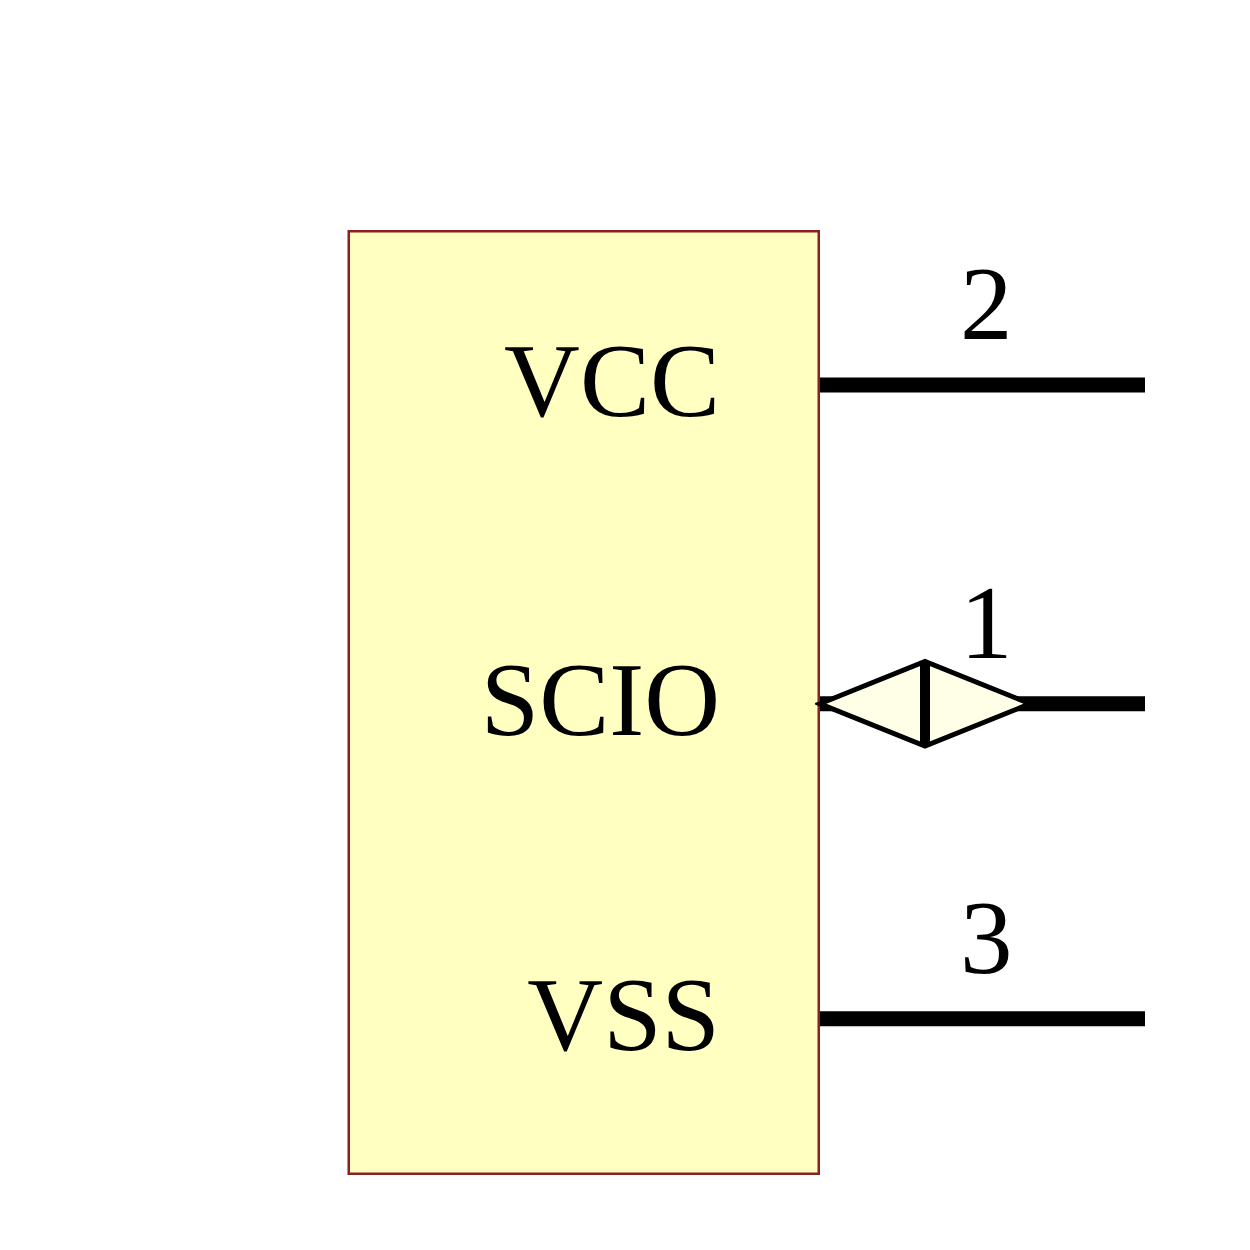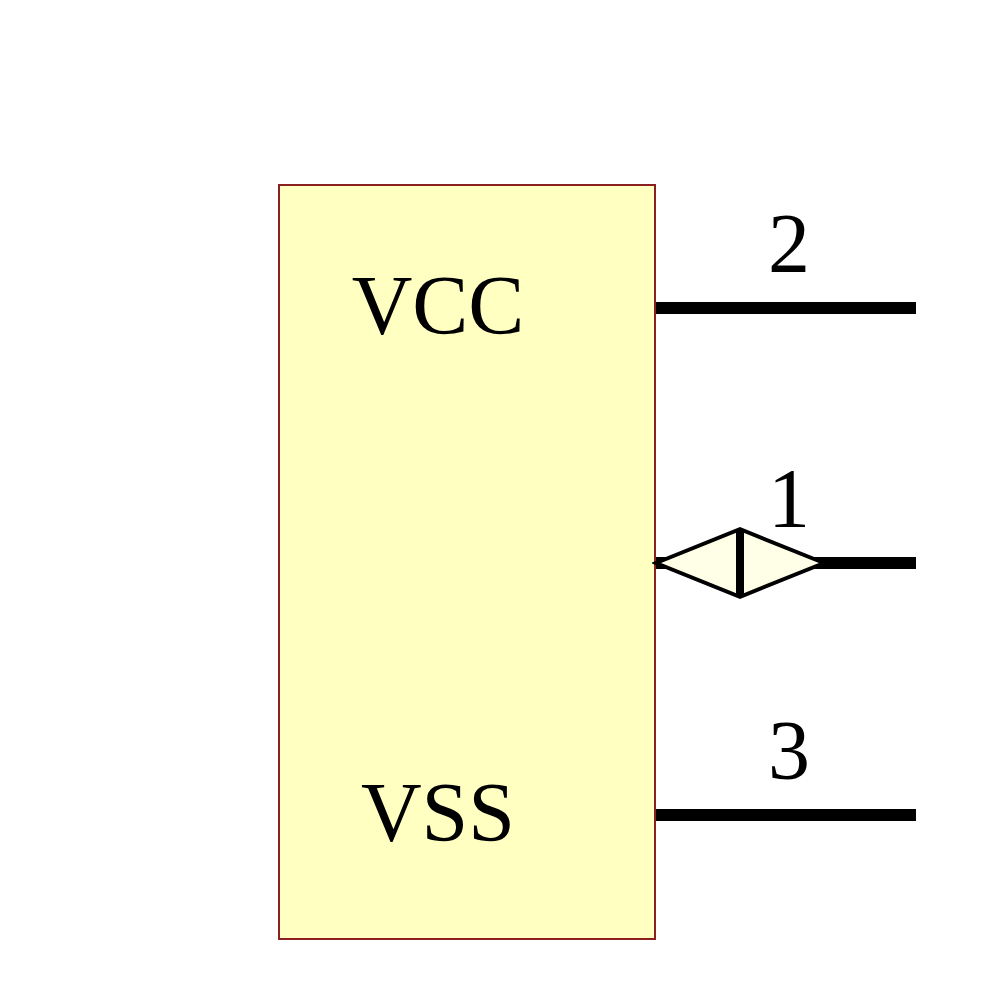--- a/index.html
+++ b/index.html
@@ -22,21 +22,21 @@
     width: 378px;
     height: 756px;
     background: var(--body-fill, #FFFFC2);
     border: 2px solid var(--body-border, #8A2020);
     box-sizing: border-box;
   }
   .pin-label {
     position: absolute;
     left: 300px;
     width: 276px;
-    text-align: center;
+    text-align: right;
     font-size: 84px;
     line-height: 84px;
     color: var(--ink, #000000);
     white-space: nowrap;
   }
   .pin-label.vcc  { top: 264px; }
   .pin-label.scio { top: 519px; }
   .pin-label.vss  { top: 771px; font-family: Liberation Serif, serif; }
   .pin-line {
     position: absolute;
@@ -72,20 +72,21 @@
 <body>
 
 <div class="canvas">
 
   <div class="component-body"></div>
 
   <div class="pin-label vcc">VCC</div>
   <div class="pin-line vcc"></div>
   <div class="pin-number vcc">2</div>
 
+  <div class="pin-label scio">SCIO</div>
   <div class="pin-line scio"></div>
   <svg class="bidir-arrow" viewBox="0 0 176 78" xmlns="http://www.w3.org/2000/svg">
 
     <polygon points="4,39 86,6 86,72" fill="#FFFFE8" stroke="#000000" stroke-width="4"></polygon>
 
     <polygon points="172,39 90,6 90,72" fill="#FFFFE8" stroke="#000000" stroke-width="4"></polygon>
   </svg>
   <div class="pin-number scio">1</div>
 
   <div class="pin-label vss">VSS</div>

